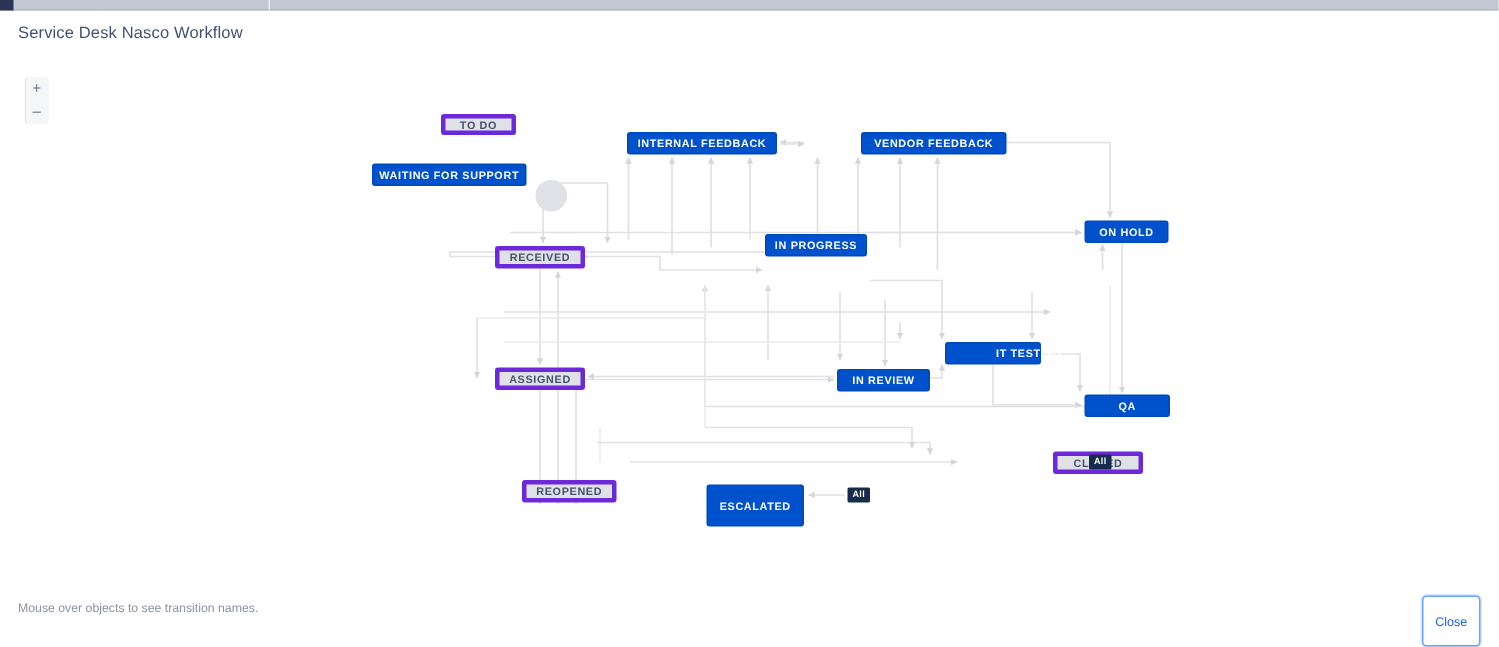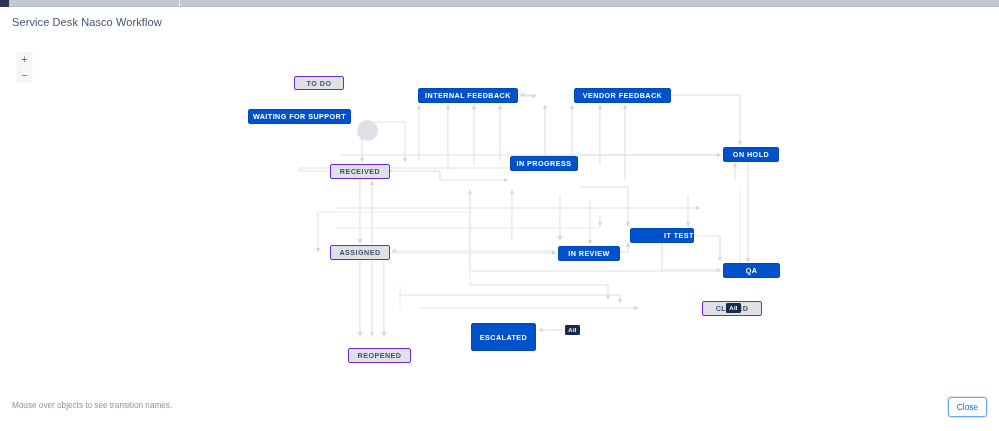--- a/index.html
+++ b/index.html
@@ -109,21 +109,21 @@
     z-index: 5;
   }
   .node.status-blue {
     background: #0052cc;
     color: #ffffff;
     border: 1px solid #0049b8;
   }
   .node.status-grey {
     background: #dfe1e6;
     color: #42526e;
-    border: 1px solid #6d28d9;
+    border: 3px solid #6d28d9;
     font-weight: bold;
   }
   .node.badge-all {
     background: #172b4d;
     color: #ffffff;
     font-size: 6px;
     letter-spacing: .2px;
     border: 1px solid #172b4d;
     border-radius: 1px;
   }
@@ -143,21 +143,21 @@
     top: 401px;
     font-size: 8.2px;
     color: #8993a4;
     white-space: nowrap;
   }
   #close-button {
     position: absolute;
     left: 948px;
     top: 397px;
     width: 39px;
-    height: 20px;
+    height: 34px;
     box-sizing: border-box;
     background: #ffffff;
     border: 1px solid #6aa3f5;
     border-radius: 3px;
     color: #1b64d4;
     font-size: 8.4px;
     display: flex;
     align-items: center;
     justify-content: center;
     cursor: pointer;
@@ -290,18 +290,18 @@
   <div class="node status-blue" style="left:723px; top:223px; width:57px; height:15px;">QA</div>
 
   <div class="node status-grey" style="left:674px; top:261px; width:60px; height:15px;margin-left:28px;">CLOSED</div>
 
   <div class="node badge-all" style="left:726px; top:263px; width:15px; height:10px;">All</div>
 
   <div class="node status-blue" style="left:471px; top:283px; width:65px; height:28px;">ESCALATED</div>
 
   <div class="node badge-all" style="left:565px; top:285px; width:15px; height:10px;">All</div>
 
-  <div class="node status-grey" style="left:348px; top:308px; width:63px; height:15px;">REOPENED</div>
+  <div class="node status-grey" style="left:348px; top:280px; width:63px; height:15px;">REOPENED</div>
 
 </div>
 
 <div id="footer-hint">Mouse over objects to see transition names.</div>
 <div id="close-button">Close</div>
 
 </body></html>

